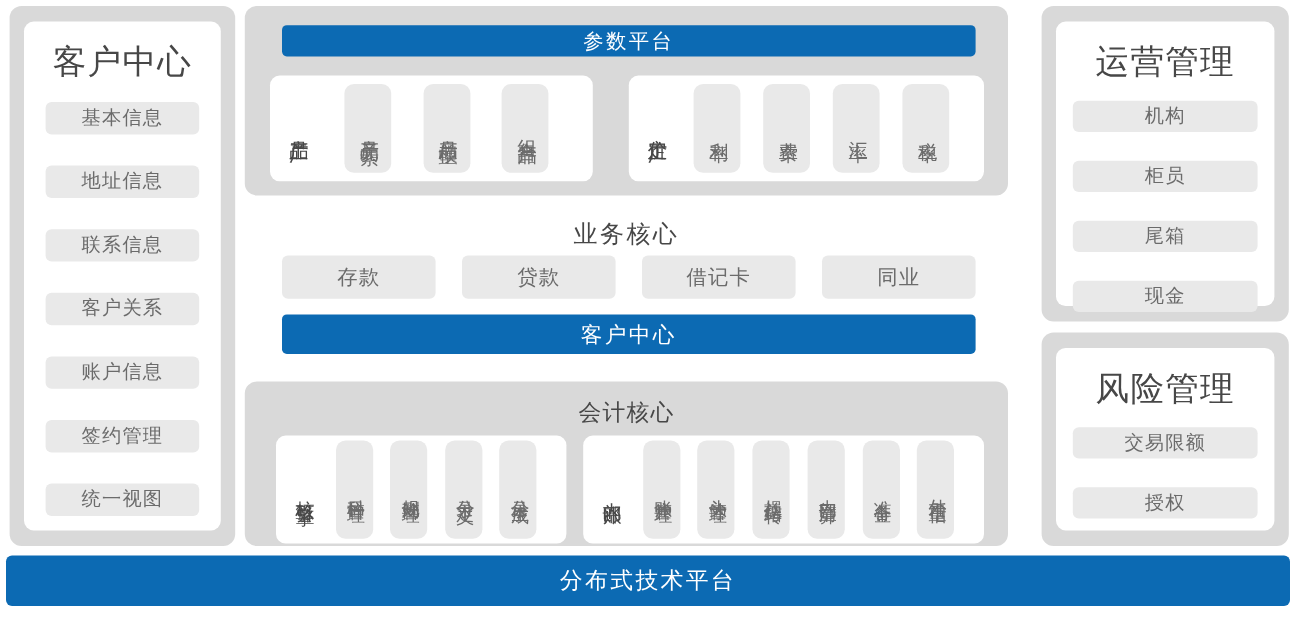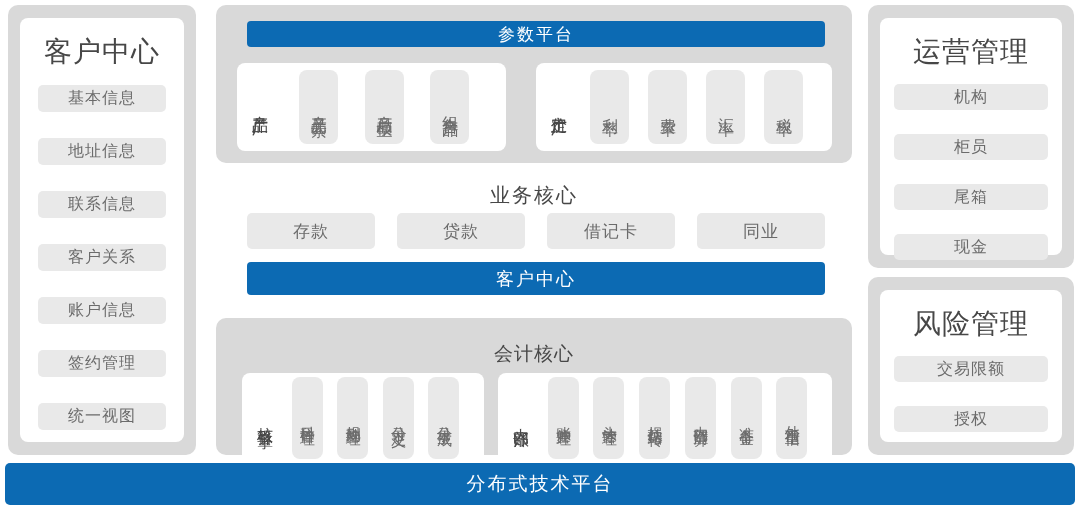--- a/index.html
+++ b/index.html
@@ -12,41 +12,41 @@
   
   .left-panel {left:8px; top:5px; width:188px; height:450px;}
   .inset-card {position:absolute; left:12px; top:13px; right:12px; bottom:13px;}
   .panel-title {text-align:center; font-size:28px; color:#474747; padding-top:15px; letter-spacing:1px;}
   .pill-list {display:flex; flex-direction:column; margin:14px 18px 0;}
   .gap26 {gap:26px;}
   .gap12 {gap:24px;}
   .pill {height:27px; background:#e9e9e9; border-radius:5px; display:flex; align-items:center; justify-content:center; font-size:16px; color:#6b6b6b; letter-spacing:1px; flex:0 0 auto;}
 
   
-  .center-col {position:absolute; left:216px; top:0; width:636px; height:454px;}
+  .center-col {position:absolute; left:204px; top:0; width:636px; height:454px;}
   .param-container {position:absolute; left:0; top:5px; width:636px; height:158px; background:#d9d9d9; border-radius:10px;}
   .blue-bar {background:#0c6ab3; color:#ffffff; display:flex; align-items:center; justify-content:center; letter-spacing:2px; border-radius:4px;}
   .param-bar {margin:16px 27px 0 31px; height:26px; font-size:17px;}
   .vcard-row {display:flex; margin:16px 20px 0 21px; gap:30px; height:88px;}
   .vcard {background:#ffffff; border-radius:8px; display:flex; align-items:center; padding:0 10px;}
   .vcard-a {width:249px;}
   .vcard-b {flex:1;}
   .vlabel {writing-mode:vertical-rl; text-orientation:upright; font-size:16px; color:#474747; letter-spacing:2px; margin:0 2px;}
   .vpills {flex:1; display:flex; justify-content:space-evenly; align-items:center;}
   .vpill {writing-mode:vertical-rl; text-orientation:upright; background:#e9e9e9; border-radius:8px; display:flex; align-items:center; justify-content:center; color:#6b6b6b; letter-spacing:2px;}
   .param-container .vpill {width:39px; height:74px; font-size:16px;}
   .acct-container .vpill {width:31px; height:82px; font-size:15px;}
 
   .biz-title {position:absolute; top:182px; width:100%; text-align:center; font-size:20px; color:#474747; letter-spacing:2px;}
   .biz-pills {position:absolute; top:213px; left:31px; right:27px; display:flex; justify-content:space-between;}
   .biz-pills .pill {width:128px; height:36px; font-size:17px;}
   .account-bar {position:absolute; top:262px; left:31px; right:27px; height:33px; font-size:18px;}
 
   .acct-container {position:absolute; left:0; top:318px; width:636px; height:137px; background:#d9d9d9; border-radius:10px;}
-  .acct-title {text-align:center; font-size:19px; color:#474747; padding-top:23px; letter-spacing:1px;}
+  .acct-title {text-align:center; font-size:19px; color:#474747; padding-top:13px; letter-spacing:1px;}
   .acct-cards {display:flex; margin:6px 20px 0 26px; gap:14px; height:90px;}
   .vcard-c {width:222px;}
   .vcard-d {flex:1;}
 
   
   .ops-container {left:868px; top:5px; width:206px; height:263px;}
   .risk-container {left:868px; top:277px; width:206px; height:178px;}
   .right-list {margin:13px 14px 0;}
   .right-list .pill {height:26px;}
 

